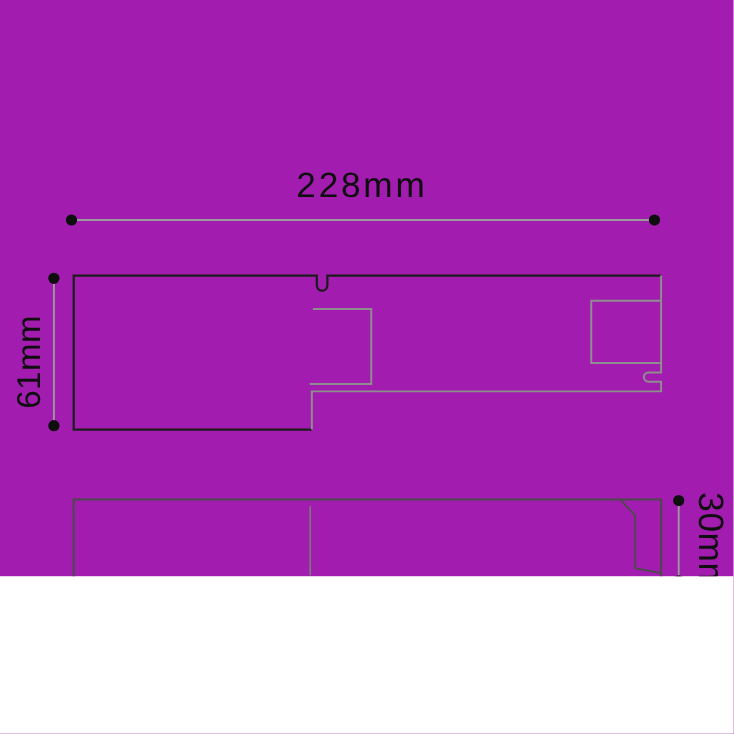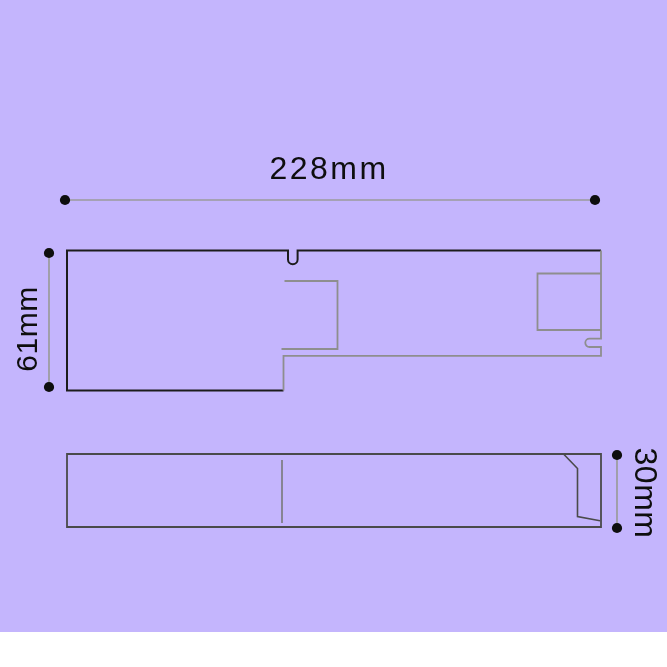--- a/index.html
+++ b/index.html
@@ -3,22 +3,22 @@
 <meta charset="utf-8">
 <style>
   html, body {
     margin: 0;
     padding: 0;
     background: #ffffff;
   }
   .canvas {
     position: relative;
     width: 667px;
-    height: 632px;
-    background: #c4b5fd;
+    height: 524px;
+    background: #a21caf;
     overflow: hidden;
     font-family: "Liberation Sans", sans-serif;
   }
   .canvas svg {
     position: absolute;
     left: 0;
     top: 0;
   }
   .dim-label {
     position: absolute;

